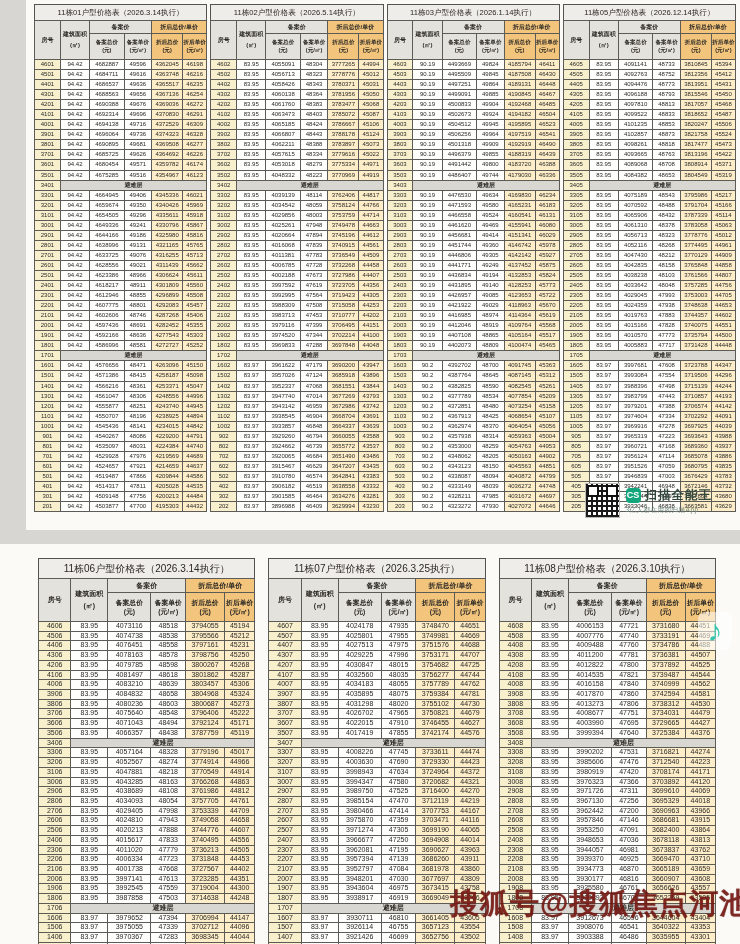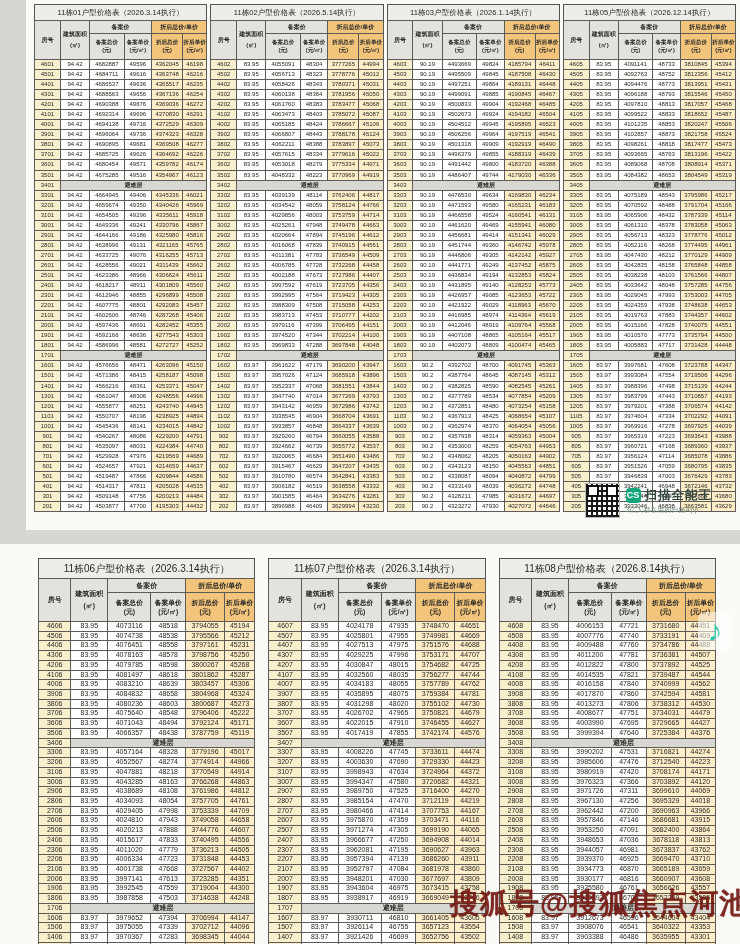--- a/index.html
+++ b/index.html
@@ -1910,21 +1910,21 @@
               <td class="c1">83.97</td>
               <td class="c2">3965770</td>
               <td class="c3">47228</td>
               <td class="c4">3694063</td>
               <td class="c5">43993</td>
             </tr>
           </tbody>
         </table>
       </div>
       <div class="price-table">
-        <div class="pt-title">11栋07户型价格表（2026.3.14执行）</div>
+        <div class="pt-title">11栋07户型价格表（2026.3.25执行）</div>
         <table>
           <colgroup>
             <col style="width: 15%;">
             <col style="width: 17%;">
             <col style="width: 20%;">
             <col style="width: 16%;">
             <col style="width: 18%;">
             <col style="width: 14%;">
           </colgroup>
           <thead>
@@ -2208,21 +2208,21 @@
               <td class="c1">83.97</td>
               <td class="c2">3916829</td>
               <td class="c3">46644</td>
               <td class="c4">3648474</td>
               <td class="c5">43451</td>
             </tr>
           </tbody>
         </table>
       </div>
       <div class="price-table">
-        <div class="pt-title">11栋08户型价格表（2026.8.14执行）</div>
+        <div class="pt-title">11栋08户型价格表（2026.3.10执行）</div>
         <table>
           <colgroup>
             <col style="width: 15%;">
             <col style="width: 17%;">
             <col style="width: 20%;">
             <col style="width: 16%;">
             <col style="width: 18%;">
             <col style="width: 14%;">
           </colgroup>
           <thead>

